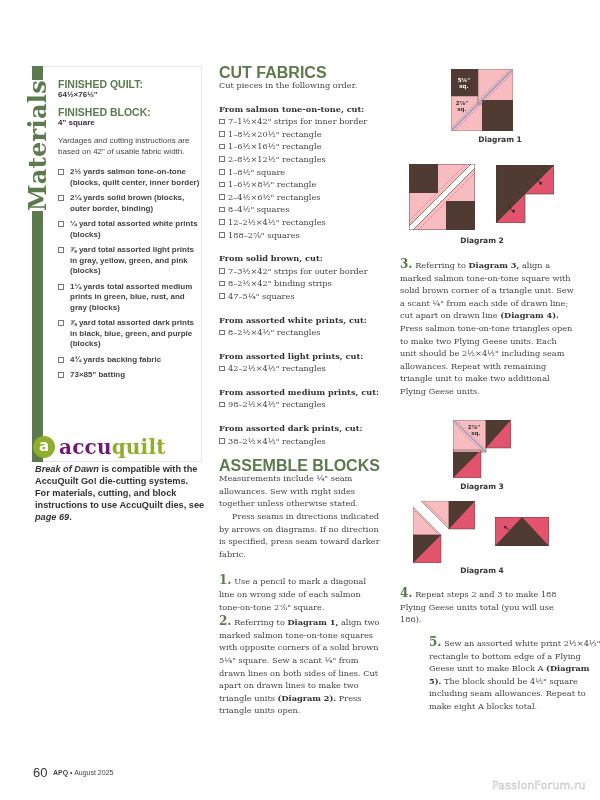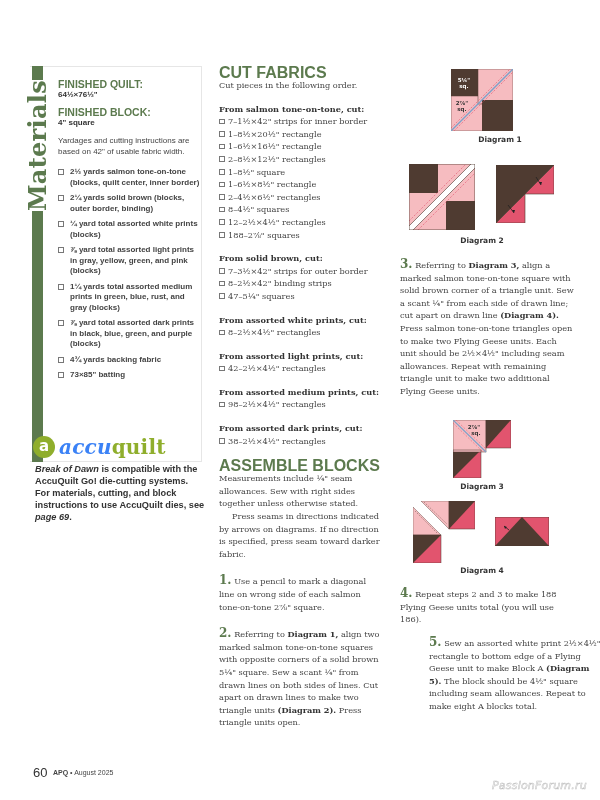--- a/index.html
+++ b/index.html
@@ -31,21 +31,21 @@
   .mat-note { font-size: 8px; color: #444; line-height: 10.5px; margin: 8px 0 10px; }
   .mat-list { list-style: none; }
   .mat-list li { position: relative; padding-left: 12px; font-size: 8px; font-weight: bold; color: #444; line-height: 10.5px; margin-bottom: 5px; }
   .mat-list li .cb { position: absolute; left: 0; top: 2px; width: 6px; height: 6px; border: 0.8px solid #777; }
 
   
   .accu-logo { position: absolute; left: 33px; top: 434px; height: 26px; display: flex; align-items: center; }
   .accu-badge { width: 22px; height: 22px; border-radius: 50%; background: #8fae2c; color: #fff;
     font-family: "DejaVu Sans", sans-serif; font-weight: bold; font-size: 15px; line-height: 20px; text-align: center; margin-right: 4px; }
   .accu-word { font-family: "DejaVu Serif", serif; font-weight: bold; font-size: 20px; letter-spacing: 0.2px; }
-  .accu-word .c1 { color: #3b82f6; font-style: italic; }
+  .accu-word .c1 { color: #701a75; }
   .accu-word .c2 { color: #8fae2c; margin-top: 36px; }
   .accu-text { position: absolute; left: 35px; top: 463px; width: 170px; font-family: "Liberation Sans", sans-serif; font-size: 9.2px; font-weight: bold; color: #333; line-height: 12px; }
   .accu-text i { font-weight: bold; }
 
   
   .mid { position: absolute; left: 219px; top: 66px; width: 165px; font-size: 8.2px; line-height: 12.6px; color: #444; }
   .sec-title { font-family: "Liberation Sans", sans-serif; font-weight: bold; font-size: 16px; color: #5c7a4e; line-height: 13px; }
   .group-title { font-weight: bold; color: #333; margin-top: 11px; }
   .cut-list { list-style: none; }
   .cut-list li { position: relative; padding-left: 9px; }
@@ -58,21 +58,21 @@
 
   
   .right { position: absolute; left: 400px; width: 175px; font-size: 8.2px; line-height: 12.6px; color: #444; }
   .diagram-caption { position: absolute; font-family: "DejaVu Sans", sans-serif; font-weight: bold; font-size: 7.5px; color: #333; text-align: center; }
   svg { position: absolute; display: block; }
 
   .footer-num { position: absolute; left: 33px; top: 765px; font-family: "Liberation Sans", sans-serif; font-size: 13px; color: #333; }
   .footer-mag { position: absolute; left: 53px; top: 769px; font-family: "Liberation Sans", sans-serif; font-size: 7px; color: #444; }
   .footer-mag b { color: #444; }
   .watermark { position: absolute; left: 492px; top: 779px; font-family: "DejaVu Sans", sans-serif; font-size: 11px; color: #fff;
-    -webkit-text-stroke: 0.5px #bdbdbd; letter-spacing: 0.2px; font-style: italic; }
+    -webkit-text-stroke: 0.5px #bdbdbd; letter-spacing: 0.2px; }
 </style>
 </head>
 <body>
 
 <div class="materials-box"></div>
 <div class="materials-bar">
   <div class="seg-top"></div>
   <div class="seg-bot"></div>
 </div>
 <div class="materials-vertical">
@@ -152,21 +152,21 @@
     <li><span class="cb"></span><span>38–2½×4½" rectangles</span></li>
   </ul>
 
   <div class="sec-title" style="margin-top:12px">ASSEMBLE BLOCKS</div>
   <div class="para">Measurements include ¼" seam allowances. Sew with right sides together unless otherwise stated.</div>
   <div class="para indent">Press seams in directions indicated by arrows on diagrams. If no direction is specified, press seam toward darker fabric.</div>
 
   <div class="step" style="margin-top:14px">
     <span class="step-num">1.</span> <span>Use a pencil to mark a diagonal line on wrong side of each salmon tone-on-tone 2⅞" square.</span>
   </div>
-  <div class="step" style="margin-top:14px">
+  <div class="step" style="margin-top:2px">
     <span class="step-num">2.</span> <span>Referring to </span><b>Diagram 1,</b><span> align two marked salmon tone-on-tone squares with opposite corners of a solid brown 5¼" square. Sew a scant ¼" from drawn lines on both sides of lines. Cut apart on drawn lines to make two triangle units </span><b>(Diagram 2).</b><span> Press triangle units open.</span>
   </div>
 </div>
 
 <svg style="left:451px; top:69px;" width="62" height="62" viewBox="0 0 62 62">
   <rect x="0" y="0" width="62" height="62" fill="#f6bcc0"></rect>
   <rect x="0" y="0" width="31" height="31" fill="#4f3b31"></rect>
   <rect x="31" y="31" width="31" height="31" fill="#4f3b31"></rect>
   <rect x="0" y="0" width="62" height="62" fill="none" stroke="#4f3b31" stroke-width="1"></rect>
   <rect x="0" y="27" width="35" height="35" fill="#f6bcc0" stroke="#4f3b31" stroke-width="0.5"></rect>

